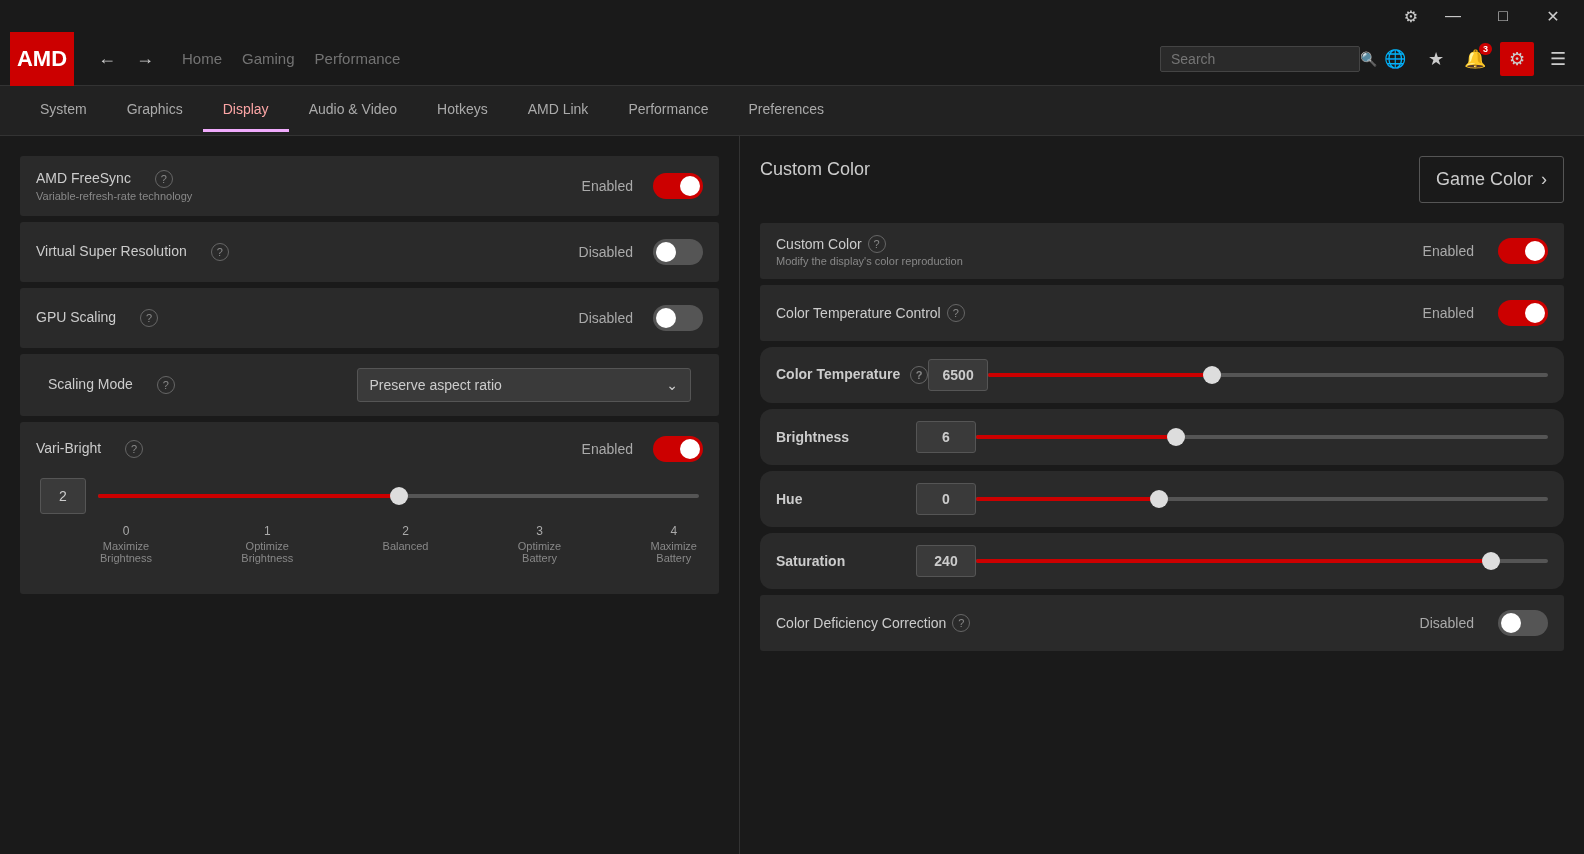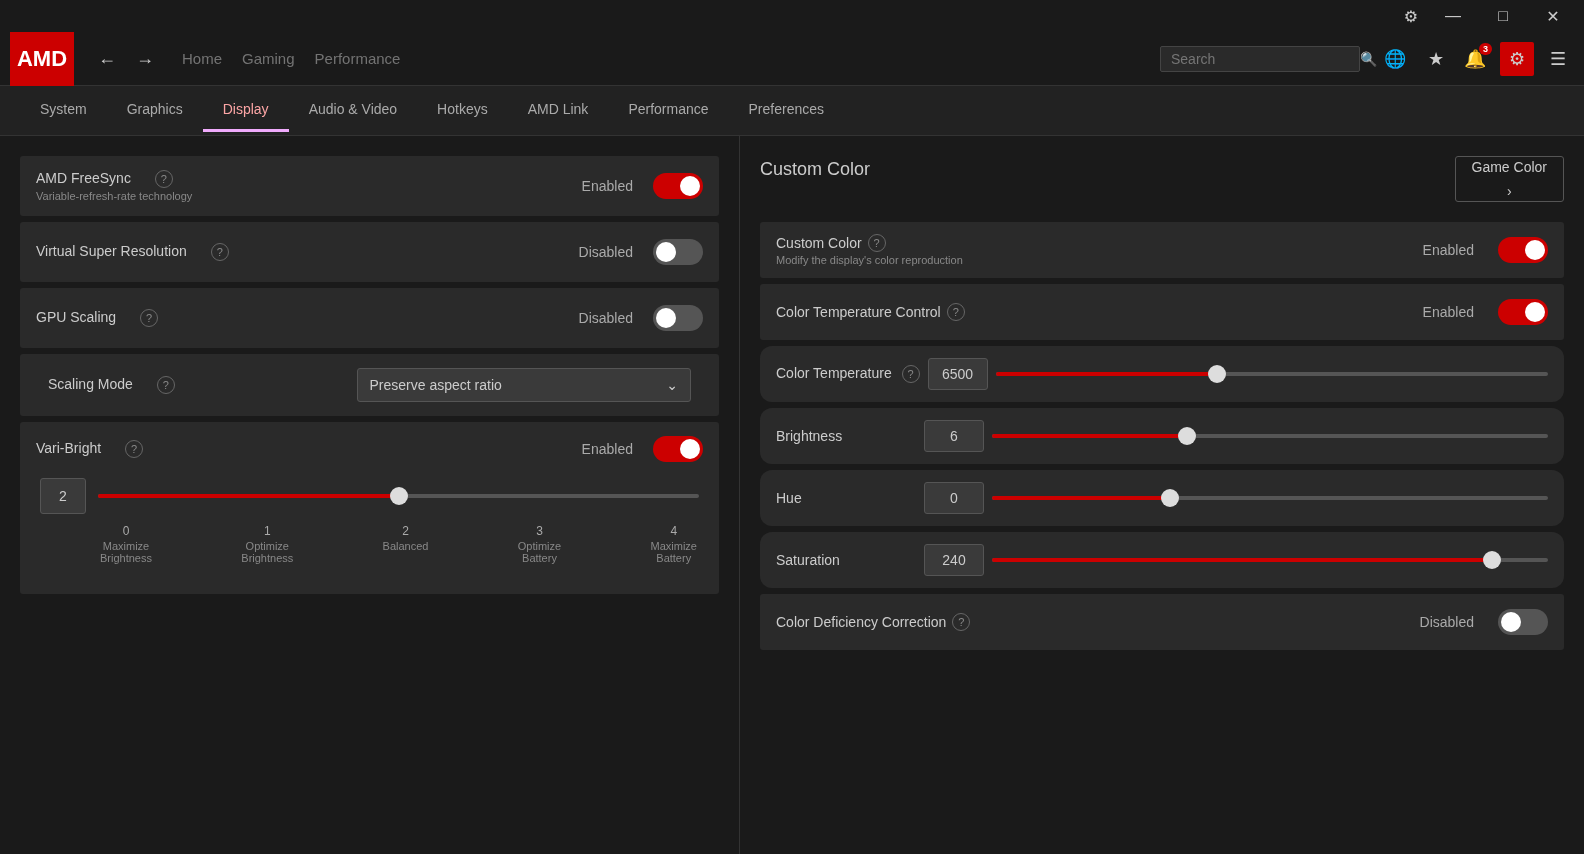--- a/index.html
+++ b/index.html
@@ -353,25 +353,24 @@
       justify-content: space-between;
       margin-bottom: 20px;
     }
     .game-color-btn {
       display: flex;
       align-items: center;
       gap: 8px;
       background: transparent;
       border: 1px solid #555;
       border-radius: 3px;
-      padding: 2px 16px;
-      color: #ccc;
-      cursor: pointer;
-      font-size: 14px;
-      flex-direction: column;
+      padding: 12px 16px;
+      color: #ccc;
+      cursor: pointer;
+      font-size: 18px;
     }
 
     .color-setting-row {
       display: flex;
       align-items: center;
       background: #2a2a2a;
       border-radius: 3px;
       margin-bottom: 6px;
       padding: 12px 16px;
       min-height: 56px;
@@ -400,22 +399,23 @@
     }
 
     
     .right-slider-row {
       display: flex;
       align-items: center;
       background: #2a2a2a;
       border-radius: 12px;
       margin-bottom: 6px;
       padding: 12px 16px;
-      gap: 8px;
+      gap: 0;
       min-height: 56px;
+      font-weight: bold;
     }
     .right-slider-label {
       min-width: 140px;
       font-size: 14px;
       color: #ccc;
     }
     .right-slider-value-box {
       width: 60px; height: 32px;
       background: #3a3a3a;
       border: 1px solid #555;

